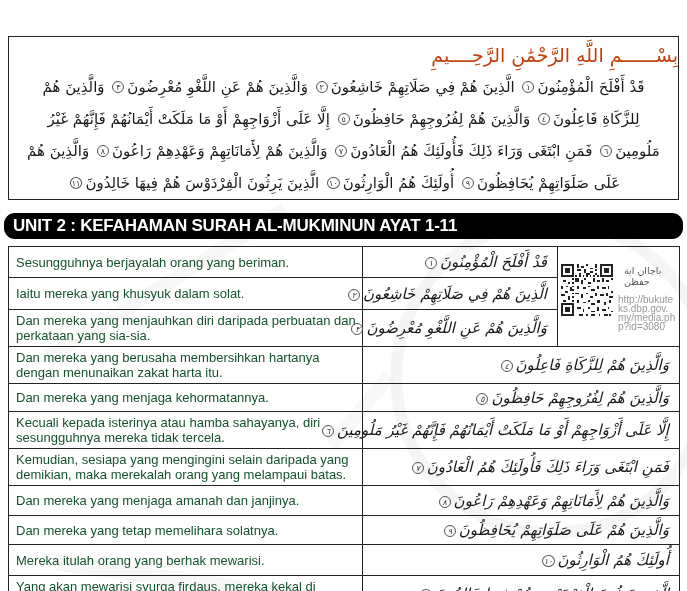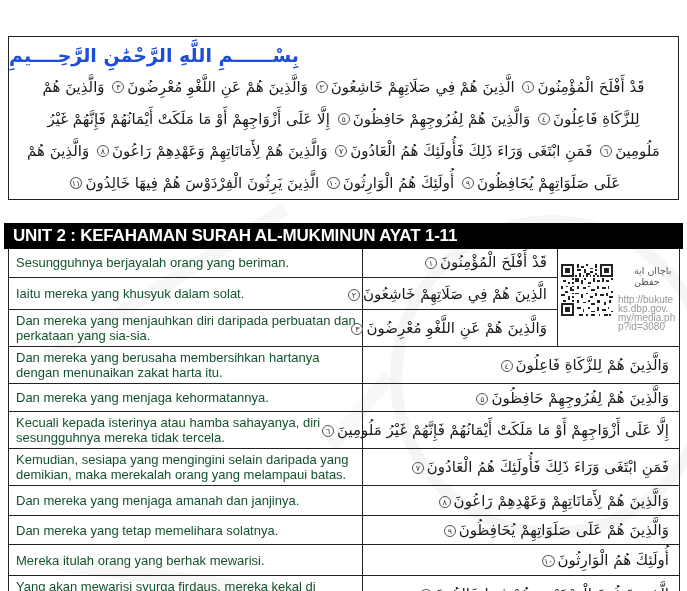--- a/index.html
+++ b/index.html
@@ -13,29 +13,29 @@
   .wm2{left:50px;top:270px;width:280px;height:90px;border-top:14px solid rgba(120,120,120,0.06);transform:rotate(-32deg);}
   .wm3{left:60px;top:520px;width:360px;height:60px;border-bottom:16px solid rgba(120,120,120,0.06);transform:rotate(8deg);}
   .wm4{left:330px;top:430px;width:200px;height:90px;border-left:14px solid rgba(120,120,120,0.055);transform:rotate(40deg);}
 
   .unit-bar{
     position:absolute;left:4px;width:679px;height:26px;background:#000;z-index:2;
     color:#fff;font-weight:bold;font-size:17px;line-height:26px;
     padding-left:9px;box-sizing:border-box;letter-spacing:-0.2px;
   }
   .bar1{top:5px;}
-  .bar2{top:223px;}
+  .bar2{top:213px;border-radius:11px;}
 
   .unit1-box{
     position:absolute;left:8px;top:36px;width:671px;height:164px;z-index:1;
     border:1.5px solid #222;box-sizing:border-box;background:transparent;
   }
   .bismillah{
-    margin-top:7px;text-align:left;direction:rtl;
-    font-family:"DejaVu Sans", sans-serif;font-size:19px;color:#1d4ed8;font-weight:bold;
+    margin-top:7px;text-align:right;direction:rtl;
+    font-family:"DejaVu Sans", sans-serif;font-size:19px;color:#c2410c;
   }
   .quran-par{
     margin:5px 16px 0 16px;text-align:center;direction:rtl;
     font-family:"DejaVu Sans", sans-serif;font-size:15px;line-height:32px;color:#1a1a1a;
   }
   .ayah{
     display:inline-block;min-width:12px;height:12px;line-height:12px;
     border:1px solid #555;border-radius:50%;font-size:8px;text-align:center;
     margin:0 3px;vertical-align:2px;padding:0 1px;box-sizing:border-box;
     font-family:"DejaVu Sans", sans-serif;color:#333;
@@ -47,30 +47,30 @@
   }
   table.kefahaman td{
     border:1.2px solid #222;vertical-align:middle;box-sizing:border-box;
   }
   td.malay{
     font-size:13px;line-height:15px;color:#14532d;padding:3px 6px 3px 7px;
     font-family:"Liberation Sans", sans-serif;
   }
   td.arab{
     direction:rtl;text-align:right;padding:0 10px 0 4px;
-    font-family:"DejaVu Sans", sans-serif;font-size:15px;color:#1a1a1a;white-space:nowrap;
+    font-family:"DejaVu Sans", sans-serif;font-size:15px;color:#1a1a1a;white-space:nowrap;font-style:italic;
   }
   td.arab .ayah{vertical-align:1px;}
   td.qrcell{padding:2px;}
   .qrwrap{display:flex;align-items:flex-start;gap:5px;padding:2px 1px;}
   .qr-svg{width:52px;height:52px;flex:0 0 auto;margin-top:2px;}
   .qrtext{flex:1;min-width:0;}
   .jawi{
     direction:rtl;text-align:left;font-family:"DejaVu Sans", sans-serif;
-    font-size:9.5px;color:#555;margin:3px 0 8px 16px;
+    font-size:9.5px;color:#555;margin:3px 0 8px 6px;
   }
   .qr-url{
     font-size:10px;line-height:9px;color:#999;word-break:break-all;
     font-family:"Liberation Sans", sans-serif;
   }
 </style>
 </head>
 <body>
 
 <div id="page">

